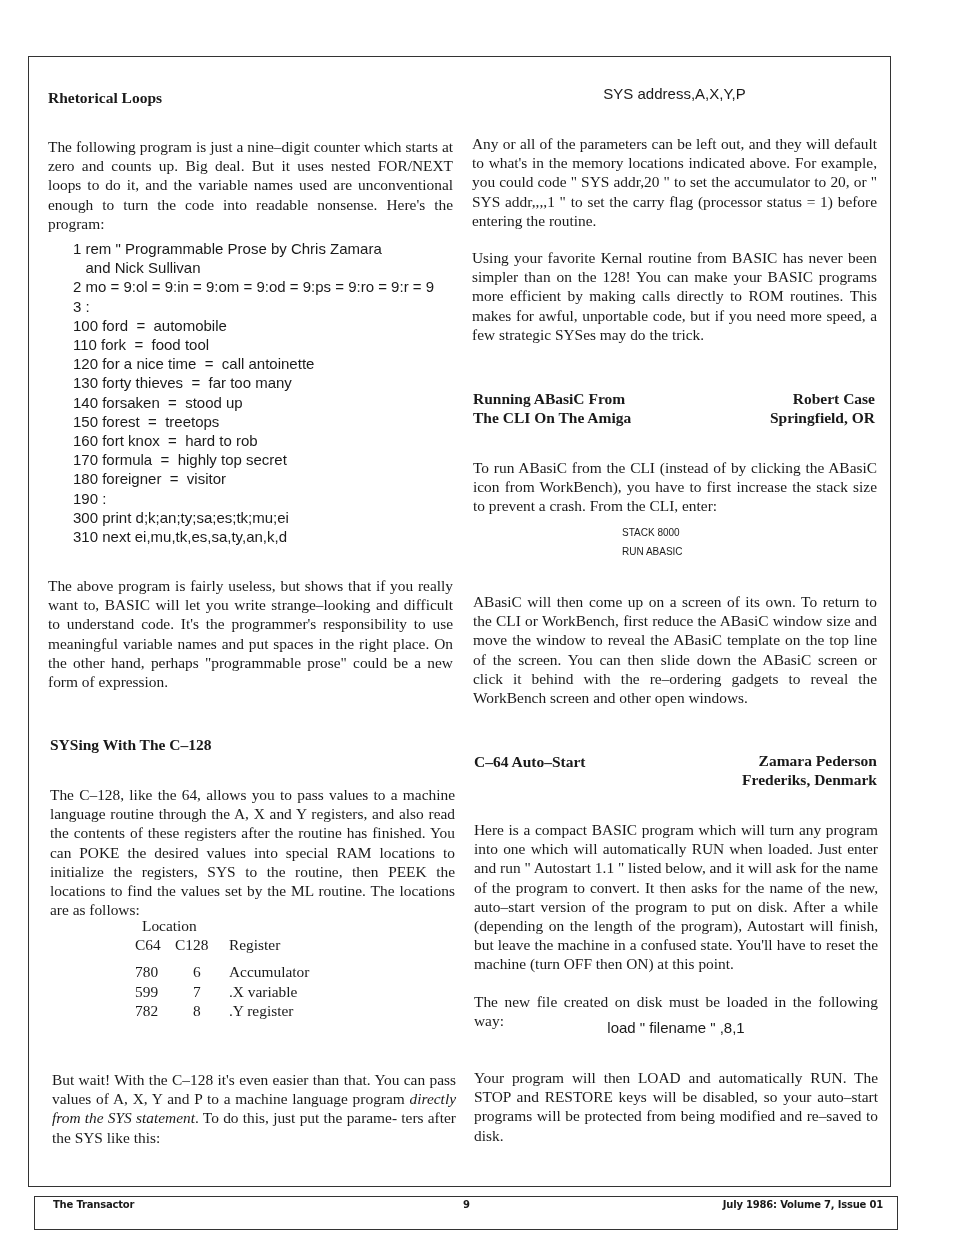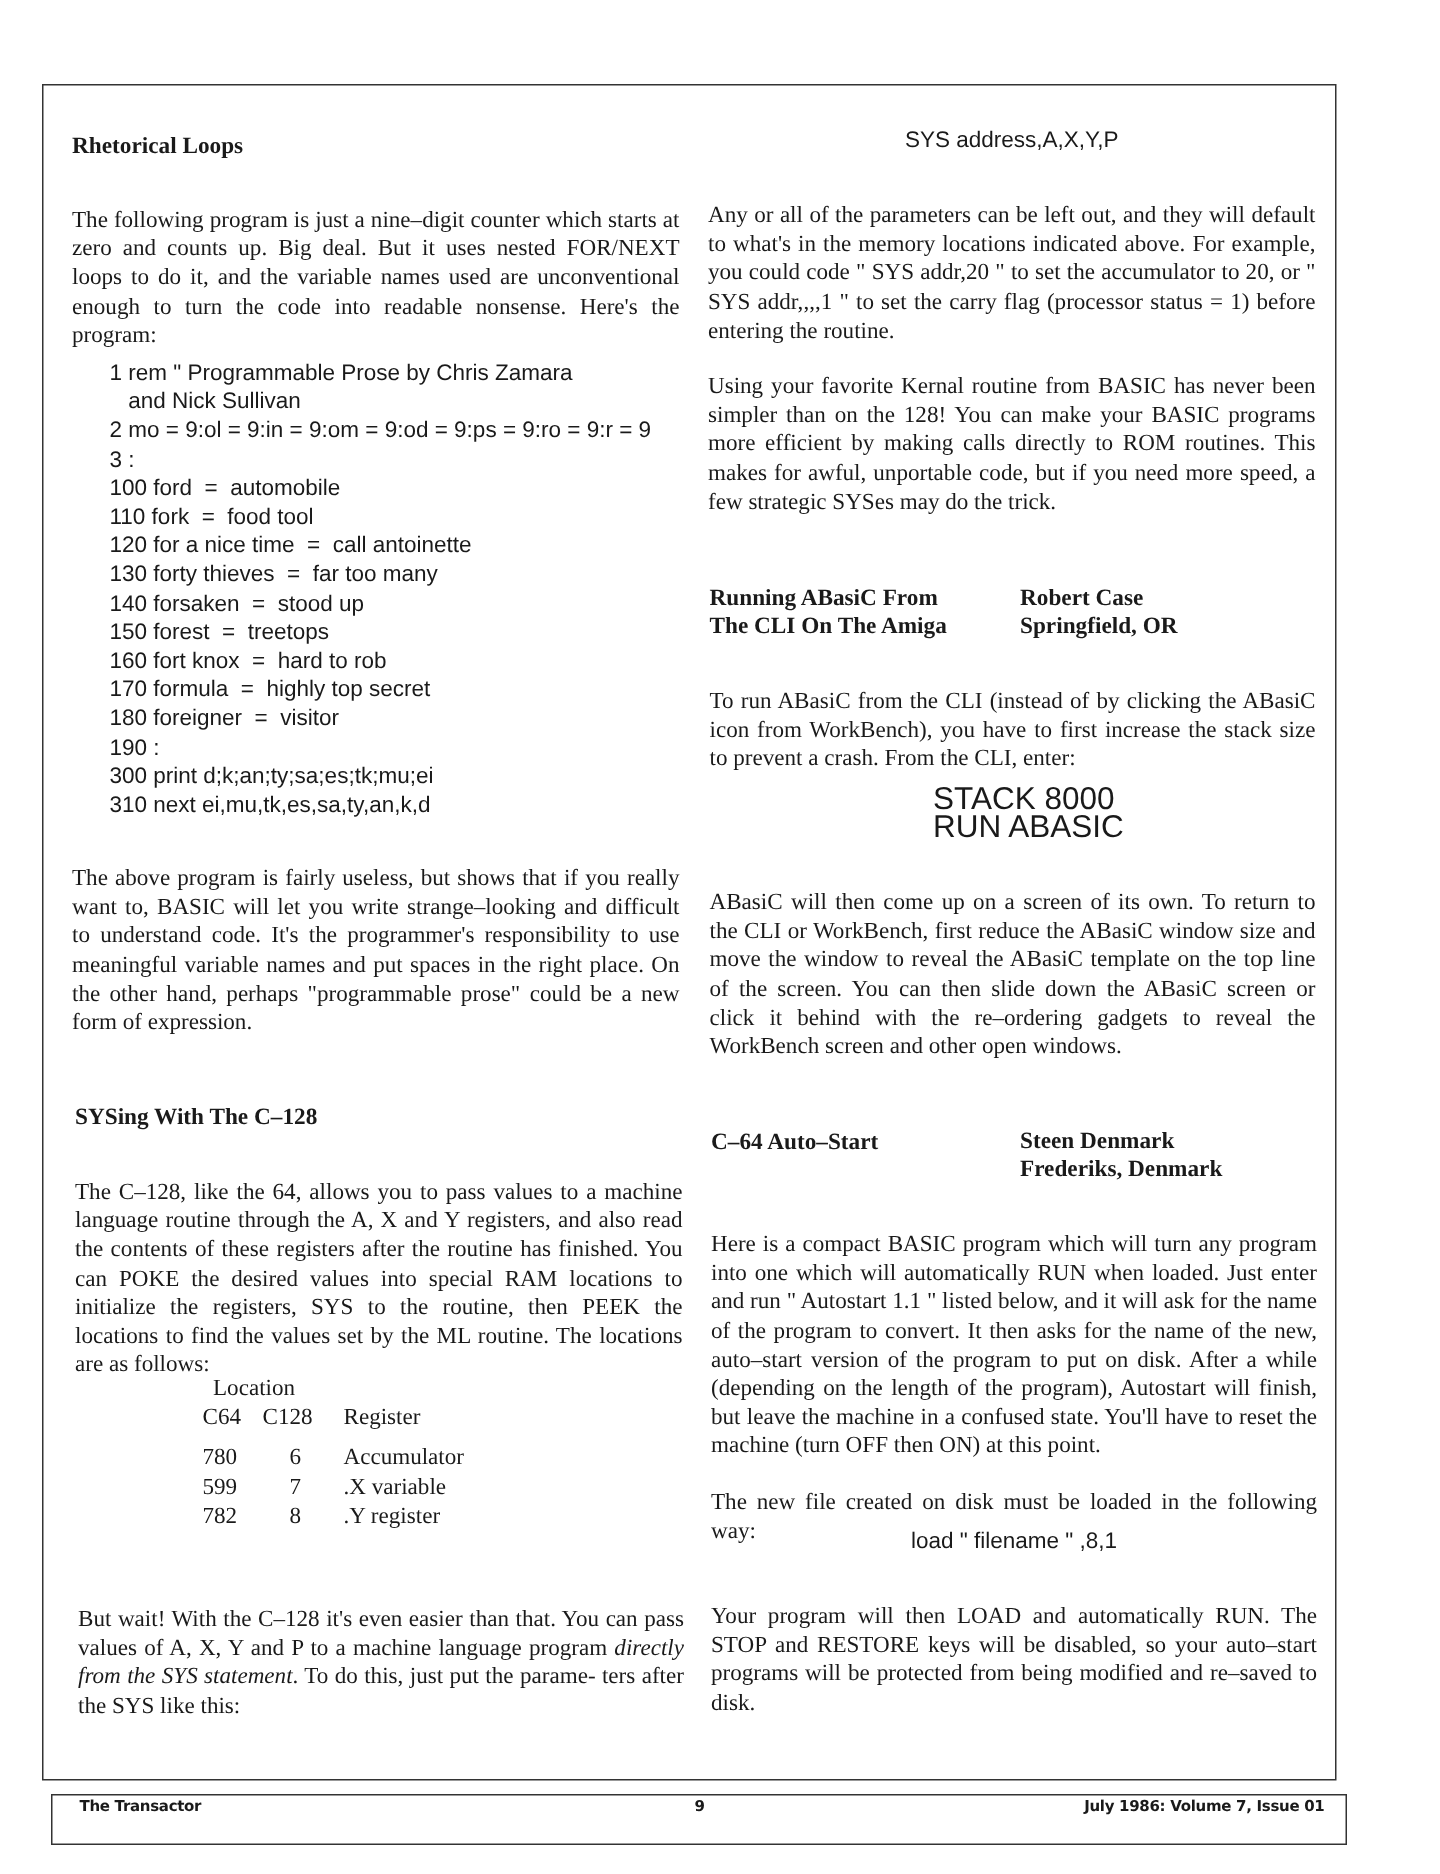--- a/index.html
+++ b/index.html
@@ -10,21 +10,21 @@
   }
   .serif { font-family: "Liberation Serif", "DejaVu Serif", serif; }
   .sans { font-family: "Liberation Sans", "DejaVu Sans", sans-serif; }
   .abs { position: absolute; }
   .head { font-family: "Liberation Serif", "DejaVu Serif", serif; font-weight: bold; font-size: 15.5px; line-height: 19px; }
   .para {
     font-family: "Liberation Serif", "DejaVu Serif", serif; font-size: 15.4px; line-height: 19.2px;
     text-align: justify; text-align-last: left; margin-top: 12px;
   }
   .code { font-family: "Liberation Sans", "DejaVu Sans", sans-serif; font-size: 15px; line-height: 19.2px; white-space: pre; }
-  .byline { }
+  .byline { text-align: right; }
   .footer {
     position: absolute; left: 34px; top: 1196px; width: 864px; height: 34px;
     border: 1.2px solid #333; box-sizing: border-box;
     font-family: "DejaVu Sans", "Liberation Sans", sans-serif; font-weight: bold; font-size: 10px; letter-spacing: -0.2px;
   }
   .footer span { position: absolute; top: 2px; }
   table.reg { border-collapse: collapse; font-family: "Liberation Serif", "DejaVu Serif", serif; font-size: 15.4px; }
   table.reg td { padding: 0; line-height: 19.2px; }
   em { font-style: italic; }
 </style>
@@ -88,30 +88,30 @@
   <div>Running ABasiC From</div>
   <div>The CLI On The Amiga</div>
 </div>
 <div class="abs head byline" style="left:680px; width:195px; top:389px;">
   <div>Robert Case</div>
   <div>Springfield, OR</div>
 </div>
 
 <div class="abs para" style="left:473px; top:446px; width:404px;">To run ABasiC from the CLI (instead of by clicking the ABasiC icon from WorkBench), you have to first increase the stack size to prevent a crash. From the CLI, enter:</div>
 
-<div class="abs sans" style="left:622px; top:523px; font-size:21px; line-height:19.2px;">
+<div class="abs sans" style="left:622px; top:523px; font-size:10px; line-height:19.2px;">
   <div>STACK 8000</div>
   <div>RUN ABASIC</div>
 </div>
 
 <div class="abs para" style="left:473px; top:580px; width:404px;">ABasiC will then come up on a screen of its own. To return to the CLI or WorkBench, first reduce the ABasiC window size and move the window to reveal the ABasiC template on the top line of the screen. You can then slide down the ABasiC screen or click it behind with the re–ordering gadgets to reveal the WorkBench screen and other open windows.</div>
 
 <div class="abs head" style="left:474px; top:752px;">C–64 Auto–Start</div>
 <div class="abs head byline" style="left:680px; width:197px; top:751px;">
-  <div>Steen Denmark</div>
+  <div>Zamara Pederson</div>
   <div>Frederiks, Denmark</div>
 </div>
 
 <div class="abs para" style="left:474px; top:808px; width:404px;">Here is a compact BASIC program which will turn any program into one which will automatically RUN when loaded. Just enter and run " Autostart 1.1 " listed below, and it will ask for the name of the program to convert. It then asks for the name of the new, auto–start version of the program to put on disk. After a while (depending on the length of the program), Autostart will finish, but leave the machine in a confused state. You'll have to reset the machine (turn OFF then ON) at this point.</div>
 
 <div class="abs para" style="left:474px; top:980px; width:404px;">The new file created on disk must be loaded in the following way:</div>
 
 <div class="abs sans" style="left:474px; width:404px; top:1018px; text-align:center; font-size:15px; line-height:19.2px;">load " filename " ,8,1</div>
 
 <div class="abs para" style="left:474px; top:1056px; width:404px;">Your program will then LOAD and automatically RUN. The STOP and RESTORE keys will be disabled, so your auto–start programs will be protected from being modified and re–saved to disk.</div>

